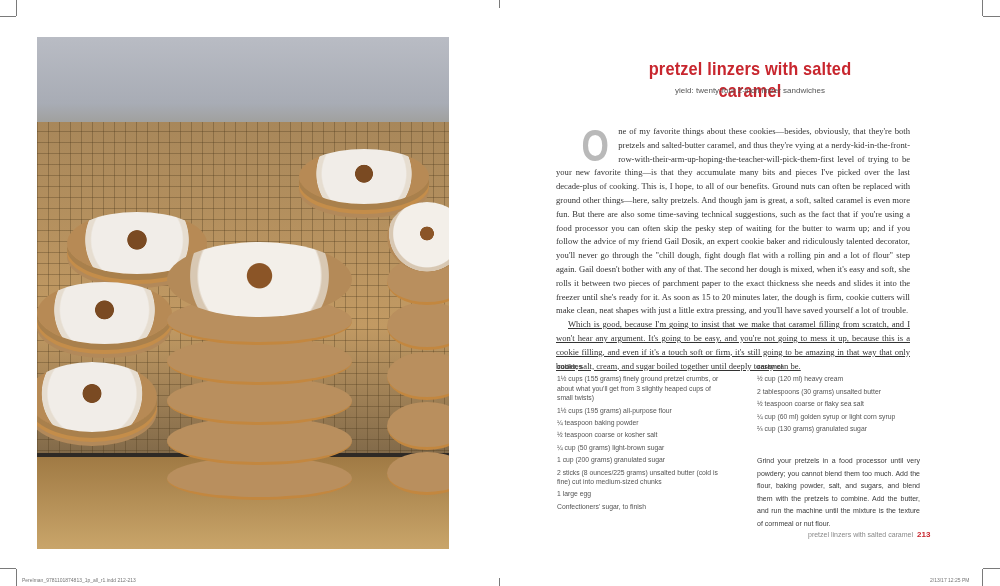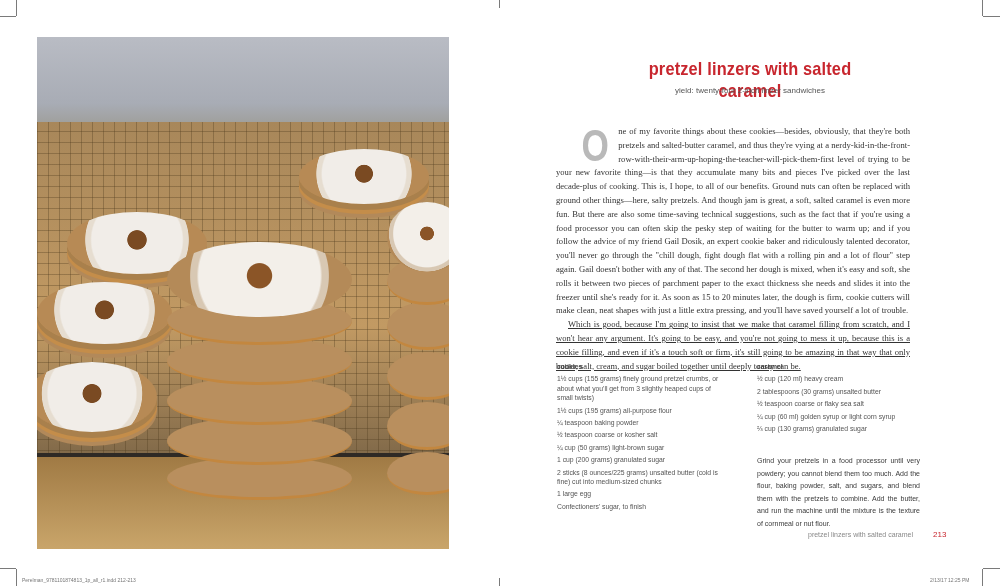--- a/index.html
+++ b/index.html
@@ -24,21 +24,21 @@
   .yield { position:absolute; left:600px; top:86px; width:300px; text-align:center; color:#555; font-size:8px; }
   .body-text { position:absolute; left:556px; top:125px; width:354px; font-family:"Liberation Serif", serif; font-size:8.6px; line-height:13.8px; color:#333; text-align:justify; }
   .body-text p { margin:0; }
   .body-text p + p { text-indent:12px;text-decoration:underline; }
   .dropcap { float:left; font-family:"Liberation Sans", sans-serif; font-size:44px; line-height:38px; color:#b9b9b9; font-weight:bold; margin:2px 6px 0 22px; transform:scaleX(0.8); }
   .ingr { position:absolute; font-size:6.8px; color:#555; line-height:9.4px; }
   .ingr .head { font-weight:bold; color:#444; margin-bottom:3px; }
   .ingr .item { margin-bottom:3px; }
   .method { position:absolute; left:757px; top:455px; width:163px; font-size:7px; line-height:12.5px; color:#3a3a3a; text-align:justify; }
   .folio { position:absolute; left:808px; top:530px; font-size:7px; color:#888; }
-  .folio .num { color:#c8262e; font-weight:normal; margin-left:20px; font-size:8px; }
+  .folio .num { color:#c8262e; font-weight:bold; margin-left:4px; font-size:8px; }
   .slug { position:absolute; font-size:5px; color:#777; top:577px; }
 </style>
 </head>
 <body>
 
 <div class="crop" style="left:0;top:16px;width:16px;height:1px;"></div>
 <div class="crop" style="left:16px;top:0;width:1px;height:16px;"></div>
 <div class="crop" style="left:499px;top:0;width:1px;height:8px;"></div>
 <div class="crop" style="left:982px;top:0;width:1px;height:16px;"></div>
 <div class="crop" style="left:983px;top:16px;width:17px;height:1px;"></div>

